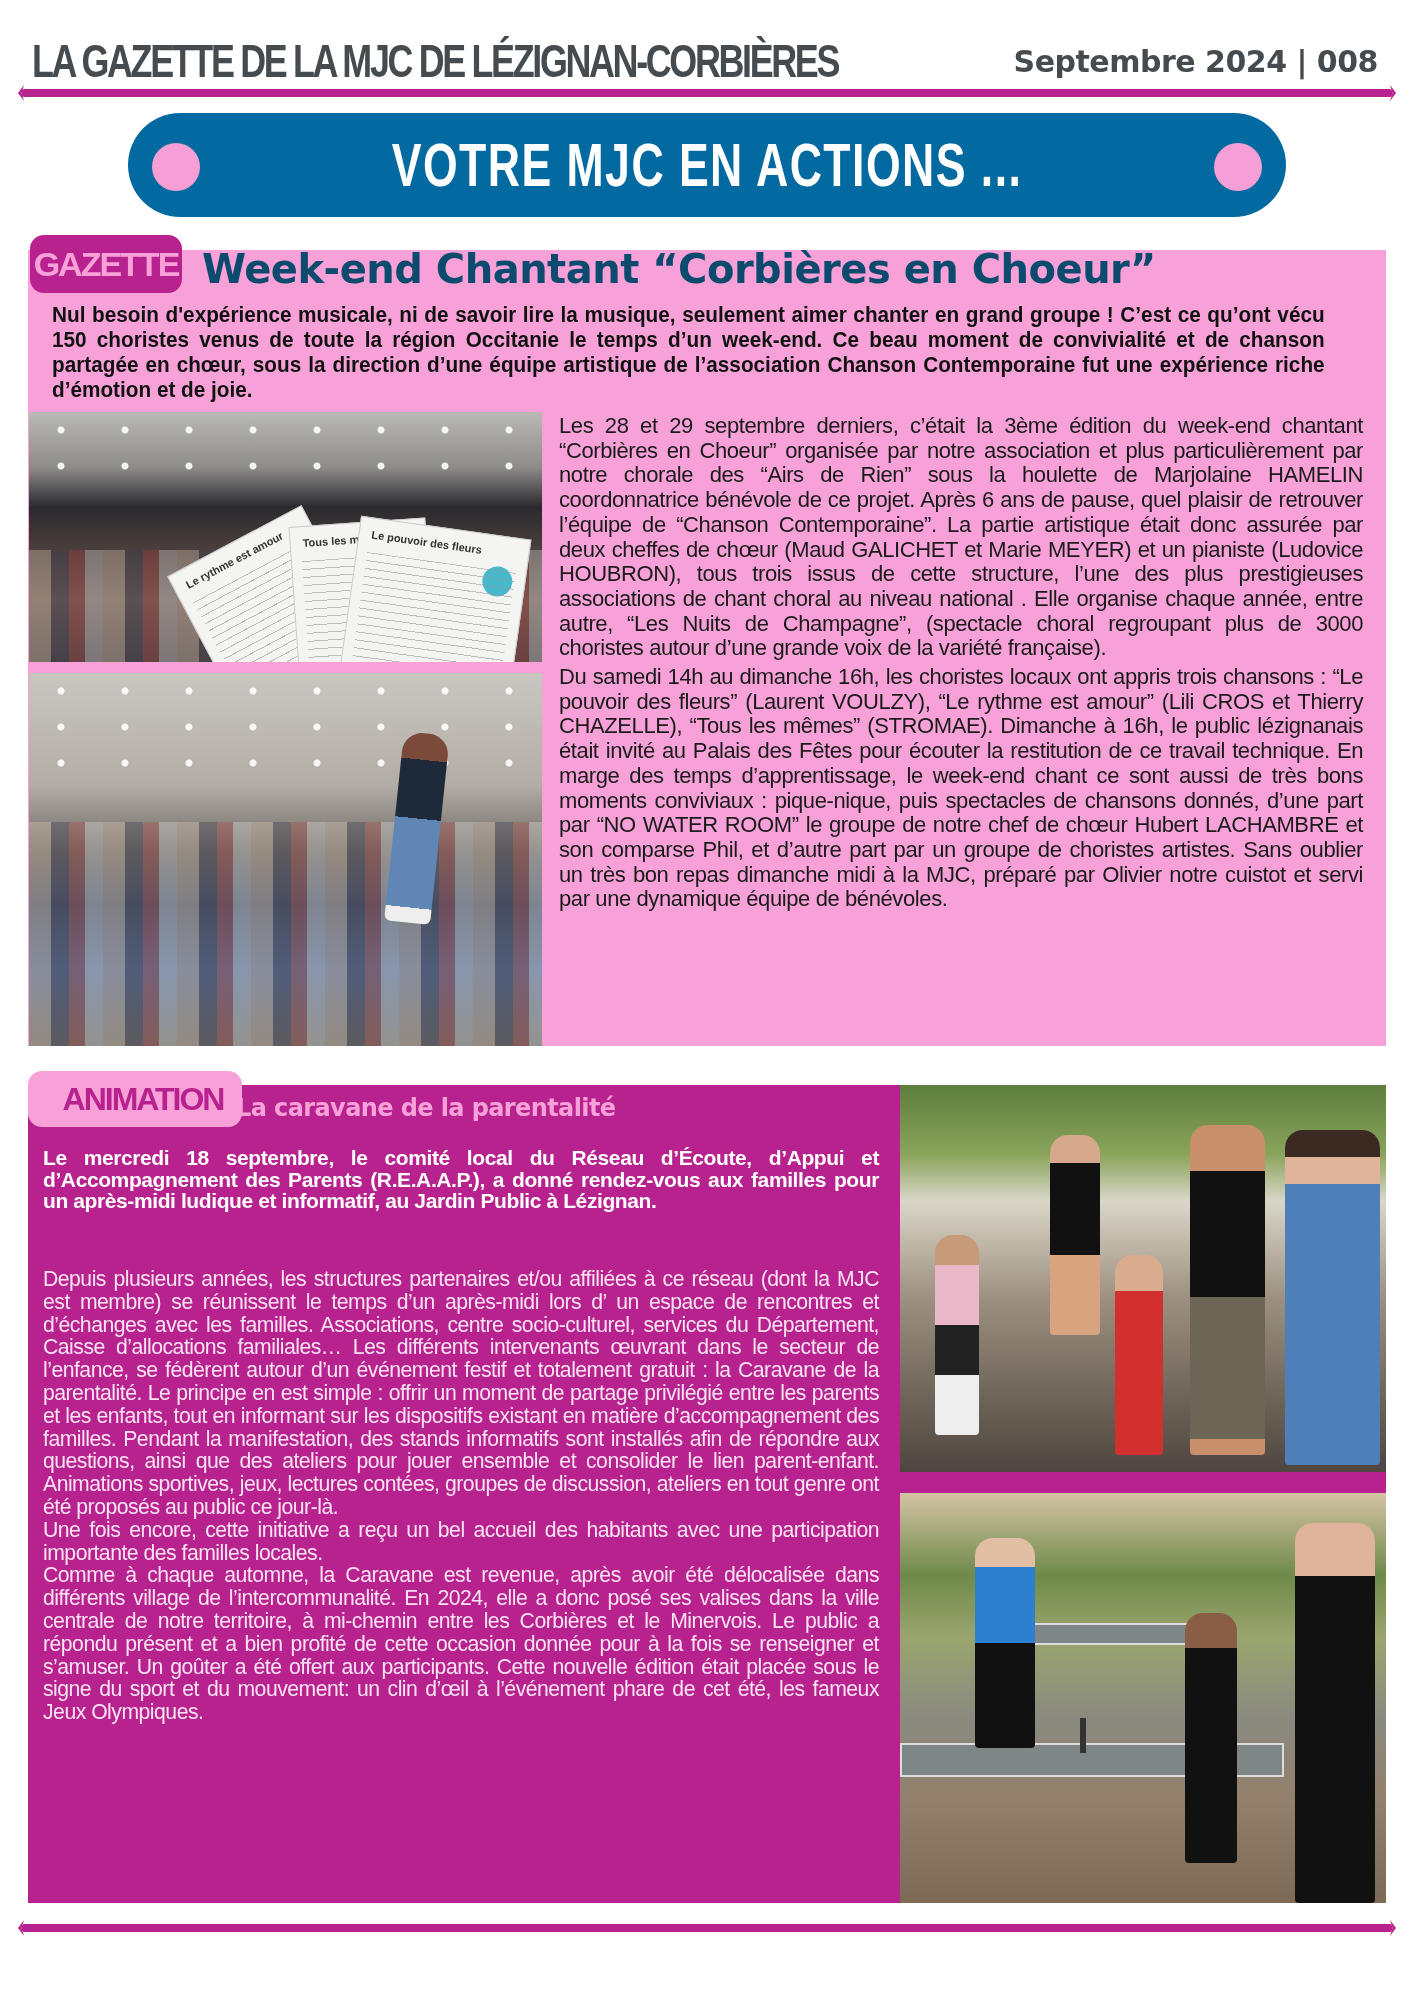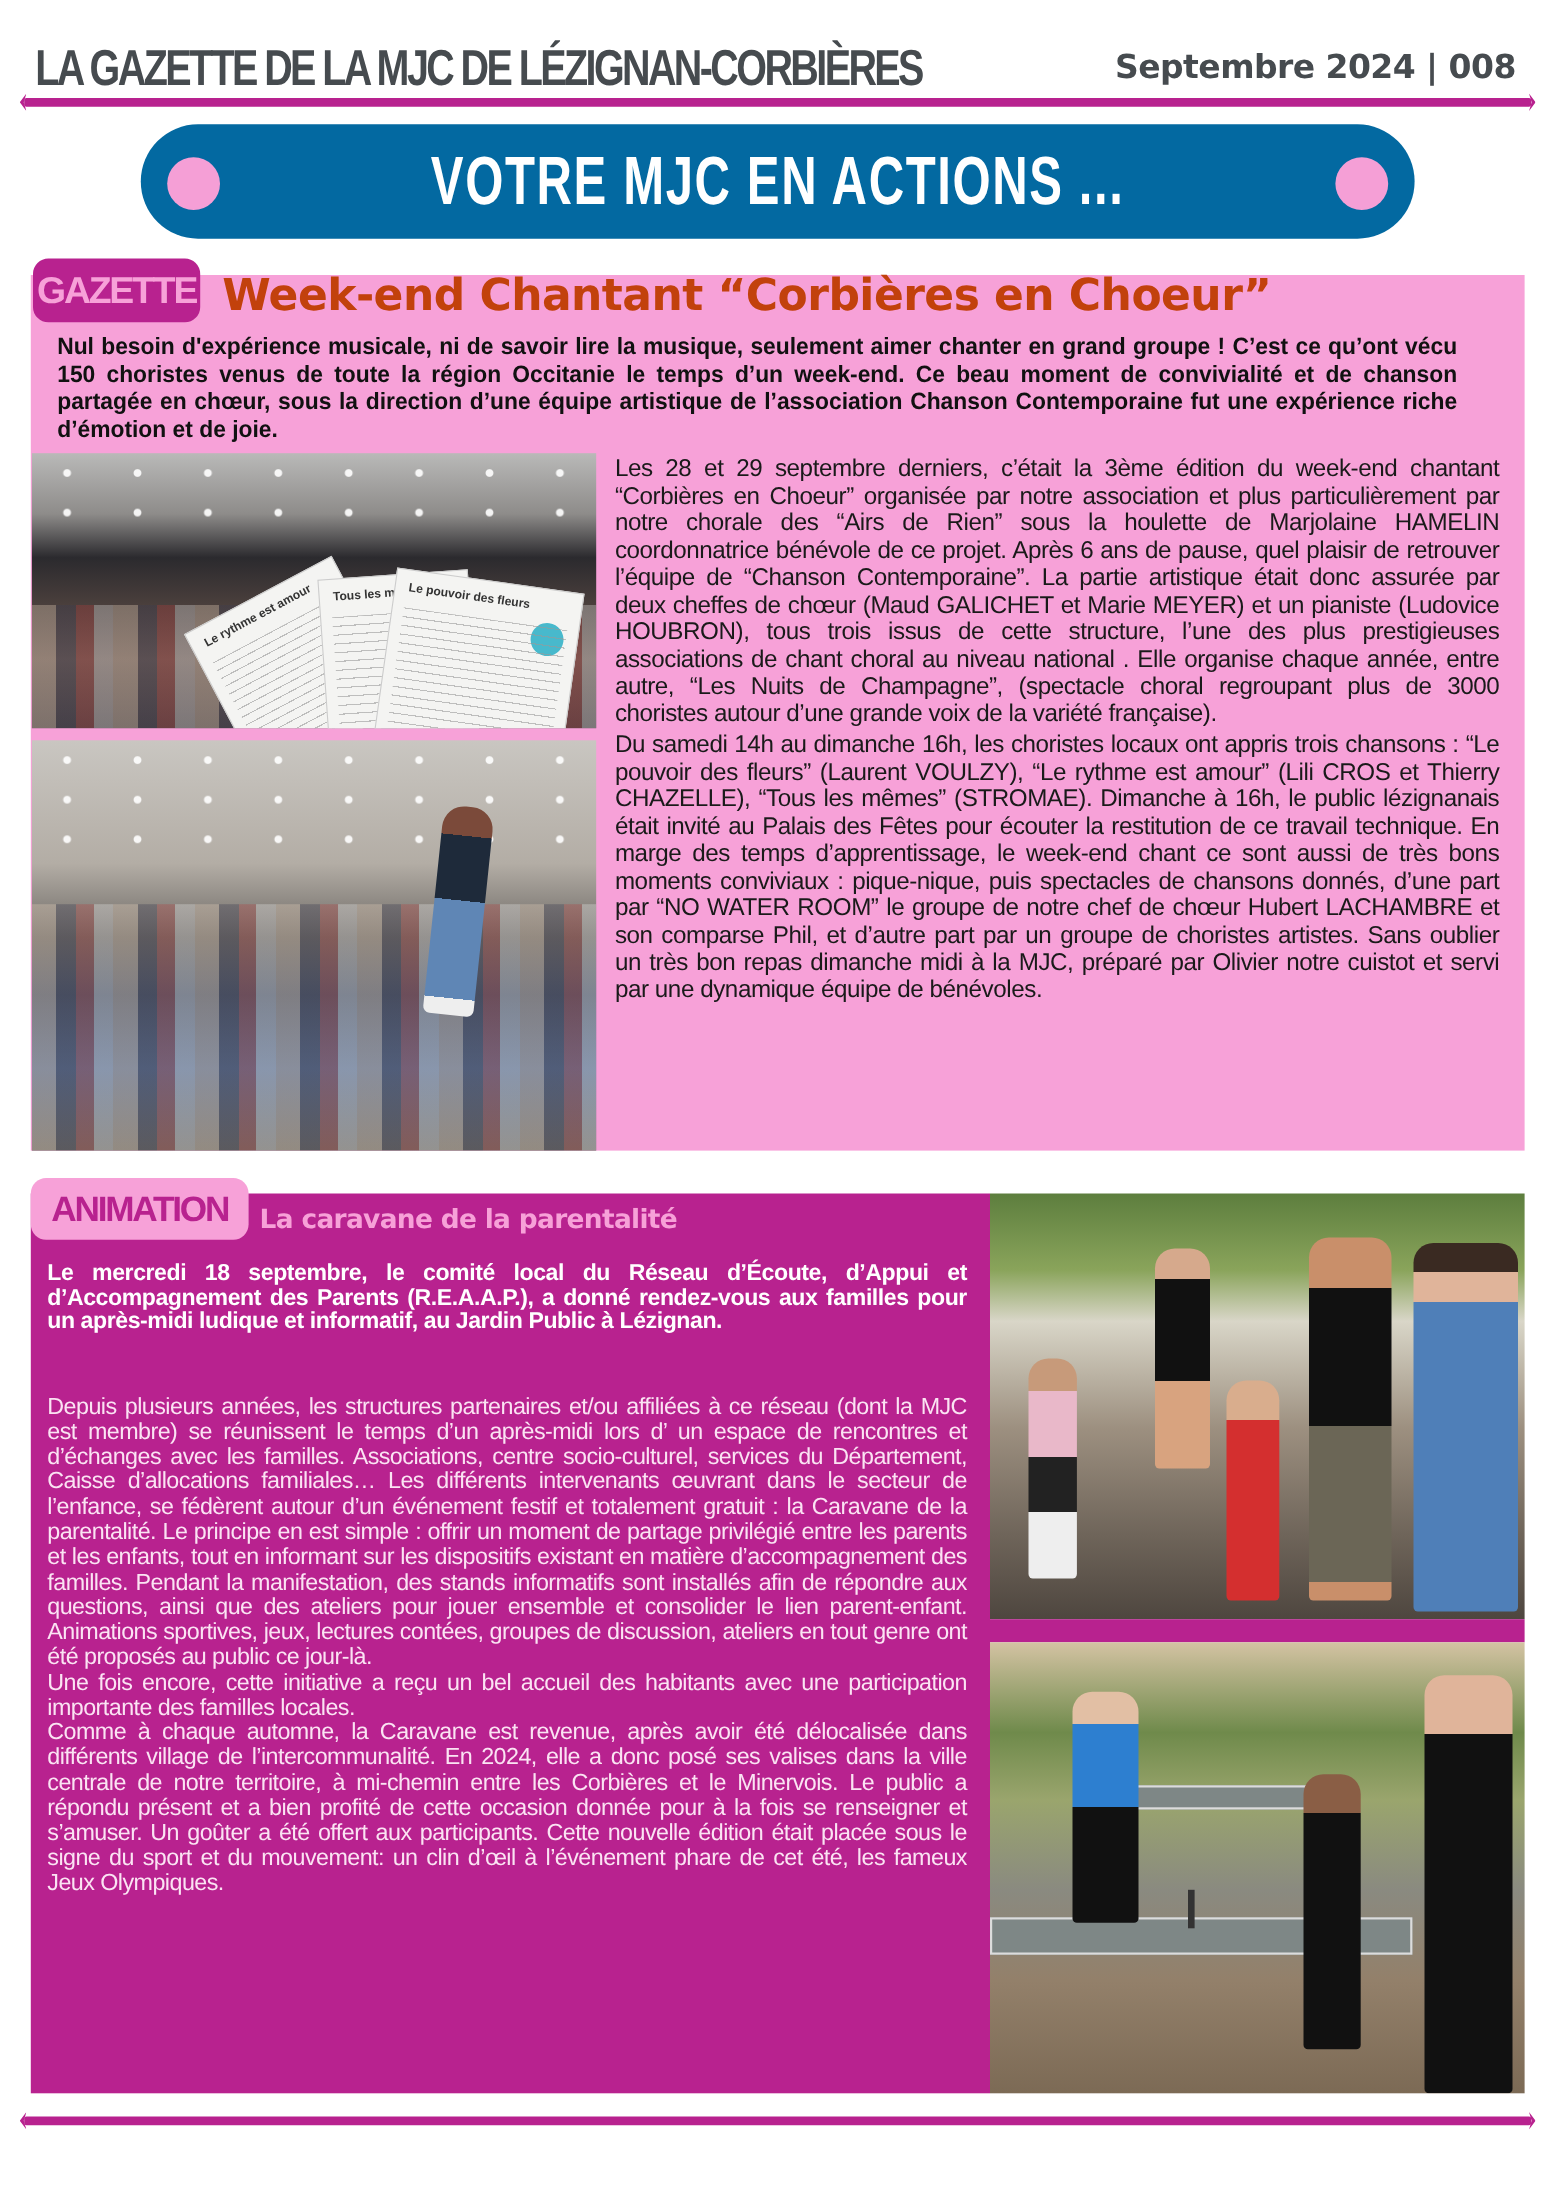--- a/index.html
+++ b/index.html
@@ -17,40 +17,40 @@
 
     .banner { position: absolute; left: 128px; top: 113px; width: 1158px; height: 104px; background: #0369a1; border-radius: 54px; }
     .banner-dot { position: absolute; top: 30px; width: 48px; height: 48px; border-radius: 50%; background: #f59fd6; }
     .banner-dot.left { left: 24px; }
     .banner-dot.right { right: 24px; }
     .banner-text { position: absolute; left: 0; right: 0; top: 16px; text-align: center; font-family: "Liberation Sans", sans-serif; font-weight: 700; font-size: 62px; color: #ffffff; letter-spacing: 2px; transform: scaleX(0.72); white-space: nowrap; }
 
     
     .culture { position: absolute; left: 28px; top: 250px; width: 1358px; height: 796px; background: #f7a1d8; }
     .culture-tag { position: absolute; left: 30px; top: 235px; width: 152px; height: 58px; background: #b8228f; border-radius: 14px; color: #f7a1d8; font-weight: 700; font-size: 34px; letter-spacing: -2px; text-align: center; line-height: 58px; }
-    .culture-title { position: absolute; left: 202px; top: 246px; font-family: "DejaVu Sans", sans-serif; font-weight: 700; font-size: 40px; color: #c2410c; white-space: nowrap; letter-spacing: -0.5px; }
+    .culture-title { position: absolute; left: 202px; top: 246px; font-family: "DejaVu Sans", sans-serif; font-weight: 700; font-size: 40px; color: #0c4a6e; white-space: nowrap; letter-spacing: -0.5px; }
     .culture-lead { position: absolute; left: 52px; top: 303px; width: 1312px; font-weight: 700; font-size: 21.4px; line-height: 25px; color: #111; text-align: justify; transform: scaleX(0.97); transform-origin: left top; }
     .culture-body { position: absolute; left: 555px; top: 410px; width: 812px; font-size: 22px; line-height: 24.7px; color: #1a1a1a; text-align: justify; letter-spacing: -0.4px; }
     .culture-body p { margin: 4px; }
     .culture-body p.closing { margin-top: 10px; }
 
     .photo { position: absolute; overflow: hidden; }
     .photo-choir-1 { left: 29px; top: 412px; width: 513px; height: 250px; background: linear-gradient(180deg, #b9b9b8 0%, #8e8c8a 22%, #2b2a2e 38%, #4a3f3c 55%, #6b5a54 75%, #4a4244 100%); }
     .photo-choir-2 { left: 29px; top: 673px; width: 513px; height: 373px; background: linear-gradient(180deg, #c9c6c1 0%, #b3ada5 30%, #6e6a66 48%, #4d5668 62%, #5c6f8f 80%, #6c6a66 100%); }
     .sheet { position: absolute; background: #f4f4f2; border: 1px solid #ccc; }
     .sheet .t { position: absolute; top: 10px; left: 12px; font-size: 11px; font-weight: 700; color: #333; white-space: nowrap; }
     .sheet .lines { position: absolute; left: 10px; right: 10px; top: 34px; bottom: 10px; background: repeating-linear-gradient(180deg, #999 0 1px, transparent 1px 8px); opacity: 0.6; }
     .sheet .badge { position: absolute; width: 30px; height: 30px; border-radius: 50%; background: #48b9cc; right: 12px; top: 30px; }
     .dancer { position: absolute; width: 46px; height: 190px; background: linear-gradient(180deg, #7b4a3a 0 14%, #1e2a3a 14% 45%, #5f86b5 45% 92%, #eee 92%); border-radius: 20px 20px 6px 6px; }
     .crowd { position: absolute; left: 0; right: 0; bottom: 0; height: 45%; background: repeating-linear-gradient(90deg, rgba(220,200,180,0.35) 0 22px, rgba(60,60,80,0.35) 22px 40px, rgba(180,60,60,0.3) 40px 56px, rgba(240,240,240,0.3) 56px 74px); }
     .lights { position: absolute; left: 0; right: 0; top: 0; height: 30%; background-image: radial-gradient(circle, #fff 0 3px, transparent 4px); background-size: 64px 36px; opacity: 0.9; }
 
     
     .animation { position: absolute; left: 28px; top: 1085px; width: 872px; height: 818px; background: #b8228f; }
-    .animation-tag { position: absolute; left: 28px; top: 1071px; width: 198px; height: 56px; background: #f7a1d8; border-radius: 14px; color: #b8228f; font-weight: 700; font-size: 32px; letter-spacing: -2px; text-align: center; line-height: 56px; }
+    .animation-tag { position: absolute; left: 28px; top: 1071px; width: 198px; height: 56px; background: #f7a1d8; border-radius: 14px; color: #b8228f; font-weight: 700; font-size: 32px; letter-spacing: -2px; text-align: center; line-height: 56px; padding-left: 16px; }
     .animation-title { position: absolute; left: 236px; top: 1094px; font-family: "DejaVu Sans", sans-serif; font-weight: 700; font-size: 24px; color: #f7a1d8; white-space: nowrap; letter-spacing: -0.6px; }
     .animation-lead { position: absolute; left: 43px; top: 1147px; width: 836px; font-weight: 700; font-size: 21px; line-height: 21.5px; color: #ffffff; text-align: justify; letter-spacing: -0.4px; }
     .animation-body { position: absolute; left: 43px; top: 1268px; width: 836px; font-size: 21.2px; line-height: 22.8px; color: #fbe3f3; text-align: justify; letter-spacing: -0.5px; }
     .animation-body p { margin: 0; }
 
     .photo-park-1 { left: 900px; top: 1085px; width: 486px; height: 387px; background: linear-gradient(180deg, #5d7e3e 0%, #8aa45b 18%, #d9d6c8 30%, #9d9080 55%, #6f655a 80%, #4e463f 100%); }
     .photo-park-2 { left: 900px; top: 1493px; width: 486px; height: 410px; background: linear-gradient(180deg, #d4c3a3 0%, #6f8a4b 20%, #9aa56d 35%, #8a8a80 55%, #93806a 75%, #7c6a55 100%); }
     .pp-divider { position: absolute; left: 900px; top: 1472px; width: 486px; height: 21px; background: #b8228f; }
     .person { position: absolute; border-radius: 18px 18px 4px 4px; }
     .pingtable { position: absolute; background: #7e8786; border: 2px solid #dcdcdc; }

